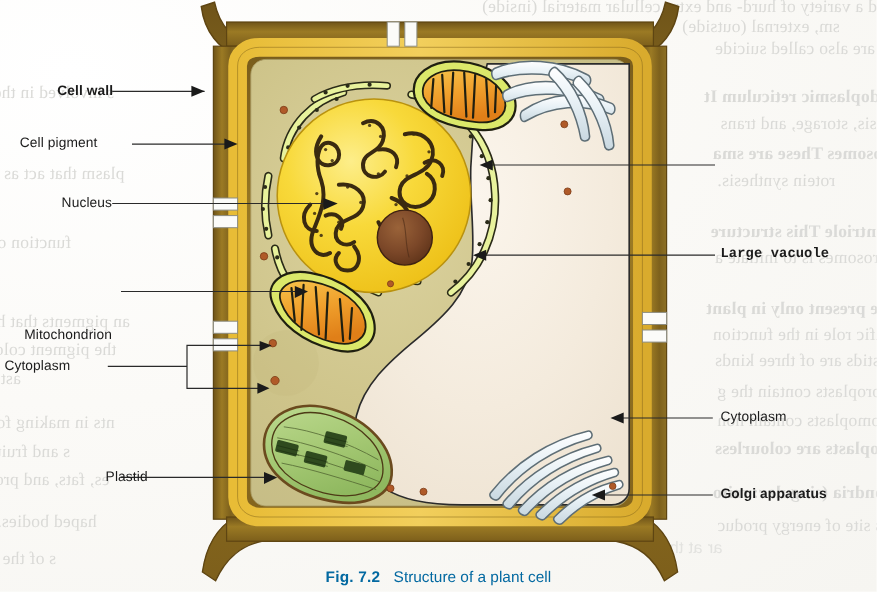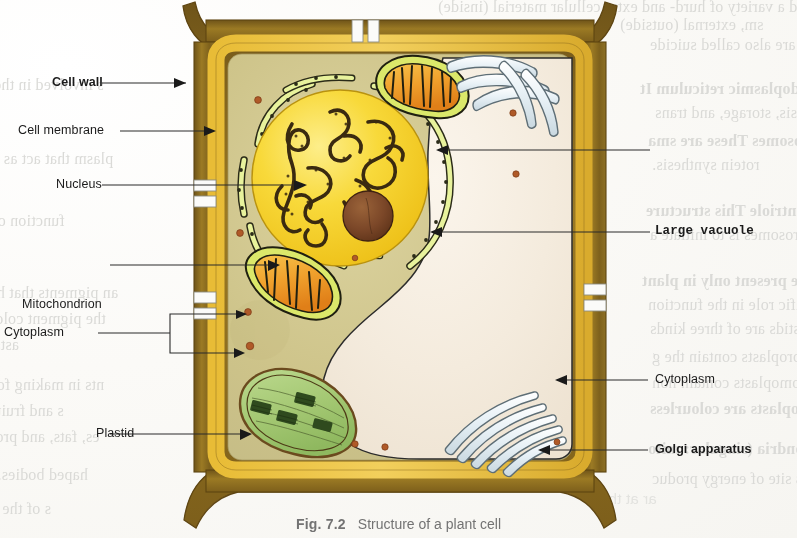--- a/index.html
+++ b/index.html
@@ -46,21 +46,21 @@
   }
   .lbl.bold{font-weight:bold;}
 
   .caption{
     position:absolute;
     left:0;right:0;
     bottom:6px;
     text-align:center;
     font-family:"Liberation Sans",sans-serif;
     font-size:14px;
-    color:#737373;
+    color:#0369a1;
   }
   .caption .fig{font-weight:bold;margin-right:12px;letter-spacing:.2px;}
 </style>
 </head>
 <body>
 
 <div id="stage">
 
   <div class="paper"></div>
 
@@ -492,21 +492,21 @@
       <polygon points="252,434 240,429 240,440"></polygon>
       <polygon points="436,150 448,145 448,155"></polygon>
       <polygon points="430,232 442,227 442,237"></polygon>
       <polygon points="555,380 567,375 567,385"></polygon>
       <polygon points="538,450 550,445 550,455"></polygon>
     </g>
   </svg>
 
   <div class="lbl bold" style="left:52px;top:75px;">Cell wall</div>
 
-  <div class="lbl" style="left:18px;top:123px;">Cell membrane</div>
+  <div class="lbl" style="left:18px;top:123px;">Cell pigment</div>
 
   <div class="lbl" style="left:56px;top:177px;">Nucleus</div>
 
   <div class="lbl" style="left:22px;top:273px;margin-top:24px;">Mitochondrion</div>
 
   <div class="lbl" style="left:4px;top:325px;">Cytoplasm</div>
 
   <div class="lbl" style="left:64px;top:426px;margin-left:32px;">Plastid</div>
 
 

